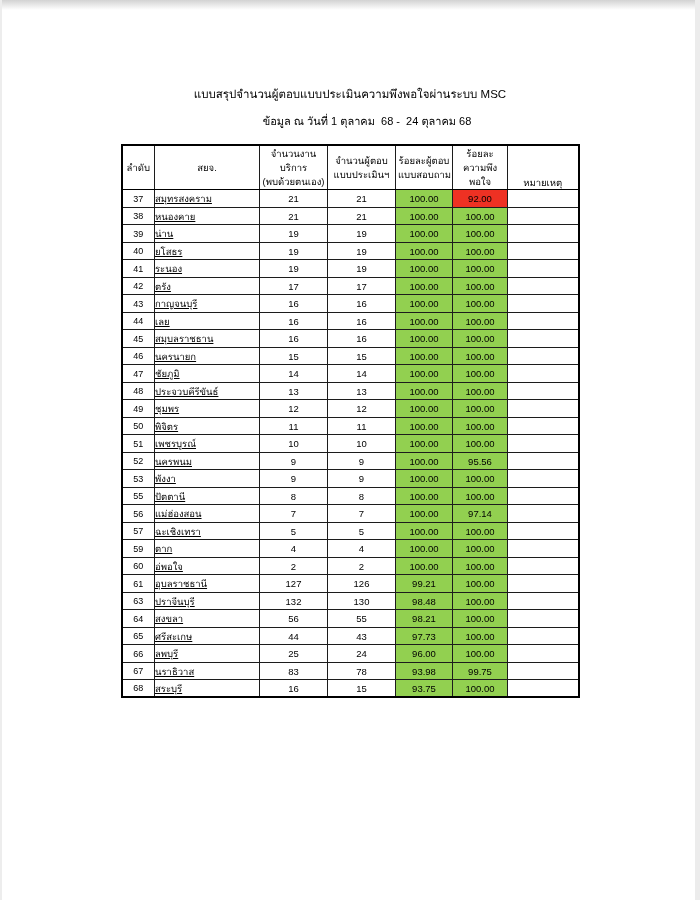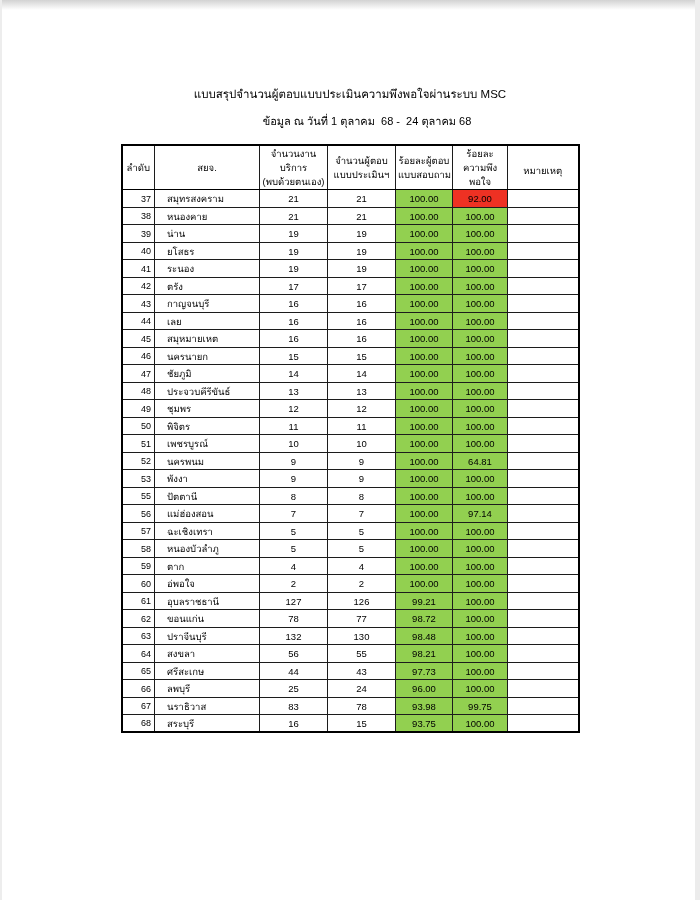--- a/index.html
+++ b/index.html
@@ -65,26 +65,26 @@
   }
   thead th {
     height: 36px;
     text-align: center;
     line-height: 1.45;
     border-bottom: 1.5px solid #000;
     padding: 1px 2px;
   }
   thead th.remark-head {
     vertical-align: bottom;
-    padding-bottom: 12px;
+    padding-bottom: 0;
     margin-top: 42px;
   }
   tbody td { height: 17.5px; padding: 0 3px; }
-  td.cell-no       { text-align: right; font-size: 9px; }
-  td.cell-province { text-align: left; padding-left: 12px; }
+  td.cell-no       { text-align: center; font-size: 9px; }
+  td.cell-province { text-align: left; padding-left: 0; text-decoration: underline; }
   td.cell-num      { text-align: center; }
   td.cell-rate, td.cell-sat { text-align: center; }
   .cell-green { background: var(--green, #92d050); }
   .cell-red   { background: var(--red, #ee3123); }
 </style>
 </head>
 <body>
 
 <div class="edge-top"></div>
 <div class="edge-left"></div>
@@ -197,21 +197,21 @@
     <td class="cell-no">44</td>
     <td class="cell-province">เลย</td>
     <td class="cell-num">16</td>
     <td class="cell-num">16</td>
     <td class="cell-rate cell-green">100.00</td>
     <td class="cell-sat cell-green">100.00</td>
     <td></td>
   </tr>
         <tr>
     <td class="cell-no">45</td>
-    <td class="cell-province">สมุหมายเหต</td>
+    <td class="cell-province">สมุบลราชธาน</td>
     <td class="cell-num">16</td>
     <td class="cell-num">16</td>
     <td class="cell-rate cell-green">100.00</td>
     <td class="cell-sat cell-green">100.00</td>
     <td></td>
   </tr>
         <tr>
     <td class="cell-no">46</td>
     <td class="cell-province">นครนายก</td>
     <td class="cell-num">15</td>
@@ -264,21 +264,21 @@
     <td class="cell-rate cell-green">100.00</td>
     <td class="cell-sat cell-green">100.00</td>
     <td></td>
   </tr>
         <tr>
     <td class="cell-no">52</td>
     <td class="cell-province">นครพนม</td>
     <td class="cell-num">9</td>
     <td class="cell-num">9</td>
     <td class="cell-rate cell-green">100.00</td>
-    <td class="cell-sat cell-green">64.81</td>
+    <td class="cell-sat cell-green">95.56</td>
     <td></td>
   </tr>
         <tr>
     <td class="cell-no">53</td>
     <td class="cell-province">พังงา</td>
     <td class="cell-num">9</td>
     <td class="cell-num">9</td>
     <td class="cell-rate cell-green">100.00</td>
     <td class="cell-sat cell-green">100.00</td>
     <td></td>
@@ -297,29 +297,20 @@
     <td class="cell-province">แม่ฮ่องสอน</td>
     <td class="cell-num">7</td>
     <td class="cell-num">7</td>
     <td class="cell-rate cell-green">100.00</td>
     <td class="cell-sat cell-green">97.14</td>
     <td></td>
   </tr>
         <tr>
     <td class="cell-no">57</td>
     <td class="cell-province">ฉะเชิงเทรา</td>
-    <td class="cell-num">5</td>
-    <td class="cell-num">5</td>
-    <td class="cell-rate cell-green">100.00</td>
-    <td class="cell-sat cell-green">100.00</td>
-    <td></td>
-  </tr>
-        <tr>
-    <td class="cell-no">58</td>
-    <td class="cell-province">หนองบัวลำภู</td>
     <td class="cell-num">5</td>
     <td class="cell-num">5</td>
     <td class="cell-rate cell-green">100.00</td>
     <td class="cell-sat cell-green">100.00</td>
     <td></td>
   </tr>
         <tr>
     <td class="cell-no">59</td>
     <td class="cell-province">ตาก</td>
     <td class="cell-num">4</td>
@@ -336,29 +327,20 @@
     <td class="cell-rate cell-green">100.00</td>
     <td class="cell-sat cell-green">100.00</td>
     <td></td>
   </tr>
         <tr>
     <td class="cell-no">61</td>
     <td class="cell-province">อุบลราชธานี</td>
     <td class="cell-num">127</td>
     <td class="cell-num">126</td>
     <td class="cell-rate cell-green">99.21</td>
-    <td class="cell-sat cell-green">100.00</td>
-    <td></td>
-  </tr>
-        <tr>
-    <td class="cell-no">62</td>
-    <td class="cell-province">ขอนแก่น</td>
-    <td class="cell-num">78</td>
-    <td class="cell-num">77</td>
-    <td class="cell-rate cell-green">98.72</td>
     <td class="cell-sat cell-green">100.00</td>
     <td></td>
   </tr>
         <tr>
     <td class="cell-no">63</td>
     <td class="cell-province">ปราจีนบุรี</td>
     <td class="cell-num">132</td>
     <td class="cell-num">130</td>
     <td class="cell-rate cell-green">98.48</td>
     <td class="cell-sat cell-green">100.00</td>

